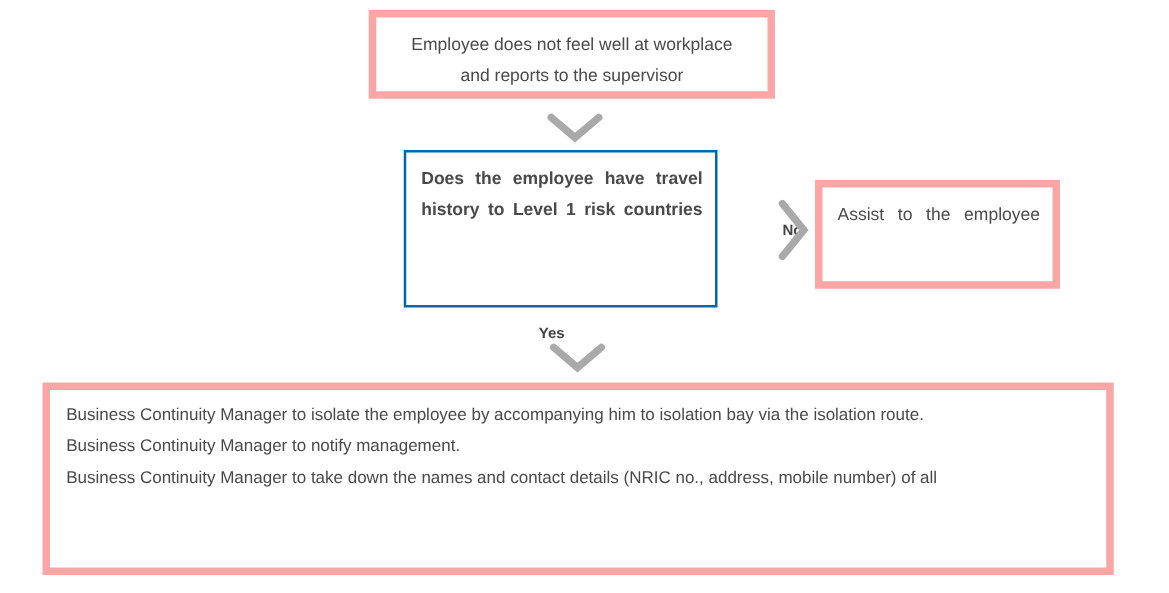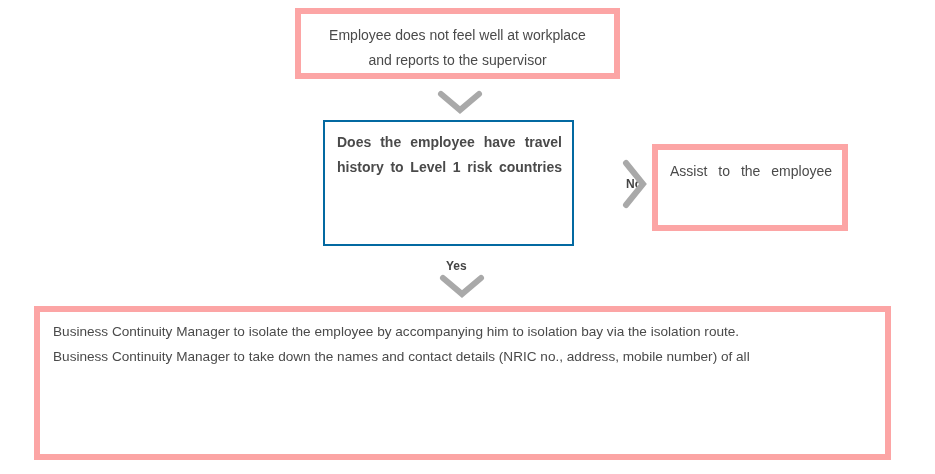--- a/index.html
+++ b/index.html
@@ -39,22 +39,23 @@
 <span class="label" style="left:599px;top:177px;margin-left:27px;">No</span>
 
 <svg class="arrow" style="left:622px;top:160px;" width="26" height="48" viewBox="0 0 26 48">
   <polyline points="4,3 21,24 4,45" fill="none" stroke="#a9a9a9" stroke-width="6" stroke-linecap="round" stroke-linejoin="miter"></polyline>
 </svg>
 
 <div class="box gold" id="right-box">
   <span class="line l1">Assist to the employee</span>
 </div>
 
-<span class="label" style="left:446px;top:259px;">Yes</span>
+<span class="label" style="left:431px;top:259px;">Yes</span>
 
 <svg class="arrow" style="left:440px;top:274px;" width="44" height="24" viewBox="0 0 44 24">
   <polyline points="3,4 22,20 41,4" fill="none" stroke="#a9a9a9" stroke-width="6" stroke-linecap="round" stroke-linejoin="miter"></polyline>
 </svg>
 
 <div class="box gold" id="bottom-box">
   <span class="line">Business Continuity Manager to isolate the employee by accompanying him to isolation bay via the isolation route.</span>
+  <span class="line">Business Continuity Manager to notify management.</span>
   <span class="line">Business Continuity Manager to take down the names and contact details (NRIC no., address, mobile number) of all</span>
 </div>
 
 </body></html>

